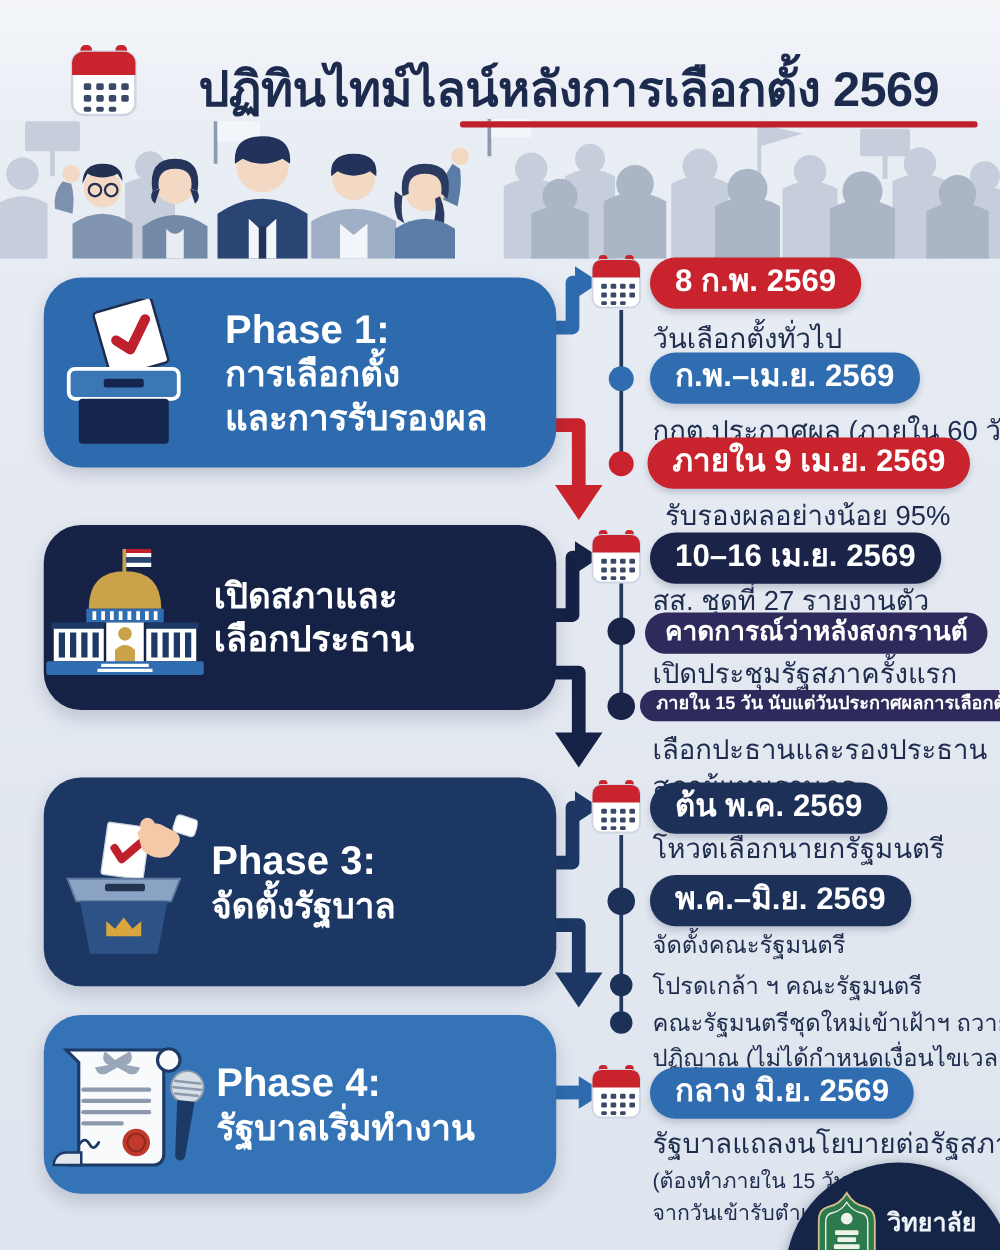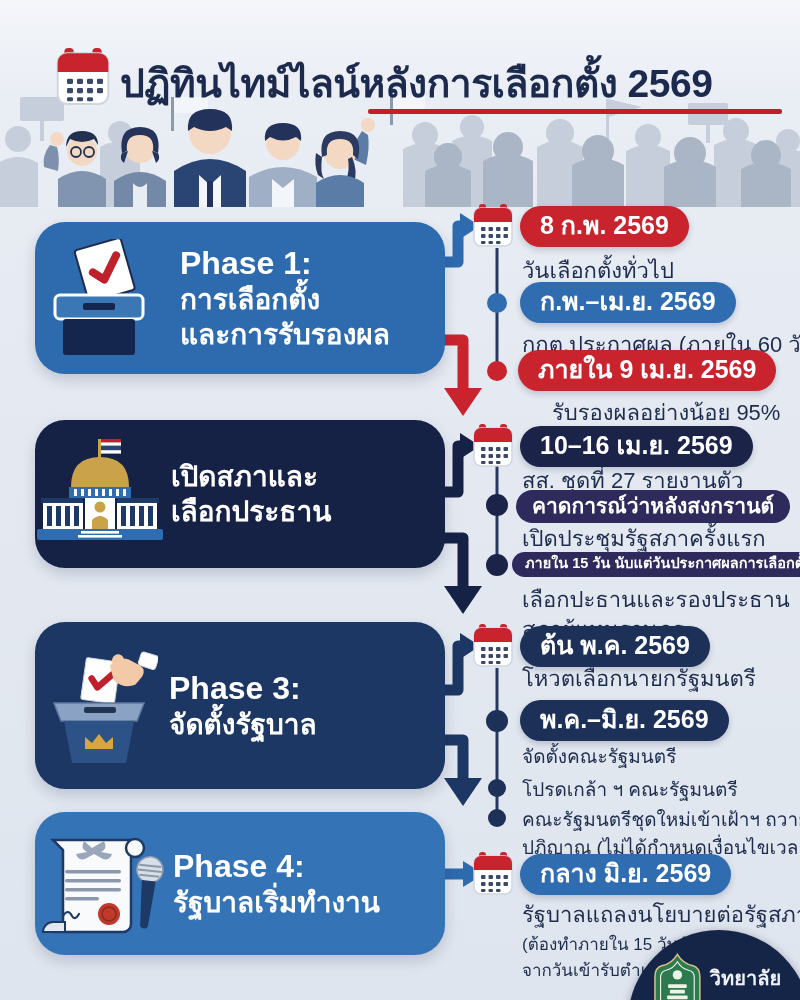--- a/index.html
+++ b/index.html
@@ -3,21 +3,21 @@
 <meta charset="utf-8">
 <style>
   * { margin:0; padding:0; box-sizing:border-box; }
   html,body { width:800px; height:1000px; }
   body { font-family:"Liberation Sans","DejaVu Sans",sans-serif; }
   .page {
     position:relative; width:800px; height:1000px; overflow:hidden;
     background:linear-gradient(180deg,#f4f6fa 0%,#e9edf4 10%,#e4e9f1 45%,#dfe5ee 100%);
   }
   
-  .header { position:absolute; left:0; top:12px; width:642px; height:105px; z-index:4; }
+  .header { position:absolute; left:0; top:0; width:642px; height:105px; z-index:4;text-align:center; }
   .cal-lg { position:absolute; left:55px; top:36px; width:56px; height:60px; }
   .page-title {
     position:absolute; left:120px; top:40px; width:670px;
     font-size:39px; font-weight:800; color:#1c2b4d; letter-spacing:-0.5px; white-space:nowrap;
   }
   .title-underline { position:absolute; left:368px; top:97px; width:414px; height:5px; background:#c0202c; border-radius:2px; }
   
   .crowd { position:absolute; left:0; top:95px; width:800px; height:112px; z-index:0; }
   
   .connectors { position:absolute; left:0; top:0; width:800px; height:1000px; z-index:1; pointer-events:none; }
@@ -375,21 +375,21 @@
   </section>
 
   <svg class="cal-sm" style="left:472px;top:204px" viewBox="0 0 42 45">
       <use href="#cal-sm-def"></use>
     </svg>
   <div class="pill red" style="left:520px;top:206px">8 ก.พ. 2569</div>
   <div class="desc" style="left:522px;top:256px">วันเลือกตั้งทั่วไป</div>
   <div class="pill blue" style="left:520px;top:282px">ก.พ.–เม.ย. 2569</div>
   <div class="desc" style="left:522px;top:330px">กกต.ประกาศผล (ภายใน 60 วัน)</div>
   <div class="pill red" style="left:518px;top:350px">ภายใน 9 เม.ย. 2569</div>
-  <div class="desc" style="left:552px;top:398px">รับรองผลอย่างน้อย 95%</div>
+  <div class="desc" style="left:532px;top:398px">รับรองผลอย่างน้อย 95%</div>
 
   <svg class="cal-sm" style="left:472px;top:424px" viewBox="0 0 42 45">
       <use href="#cal-sm-def"></use>
     </svg>
   <div class="pill navy" style="left:520px;top:426px">10–16 เม.ย. 2569</div>
   <div class="desc" style="left:522px;top:466px">สส. ชุดที่ 27 รายงานตัว</div>
   <div class="pill indigo sm" style="left:516px;top:490px">คาดการณ์ว่าหลังสงกรานต์</div>
   <div class="desc" style="left:522px;top:524px">เปิดประชุมรัฐสภาครั้งแรก</div>
   <div class="pill indigo xs" style="left:512px;top:552px">ภายใน 15 วัน นับแต่วันประกาศผลการเลือกตั้ง</div>
   <div class="desc" style="left:522px;top:585px">

